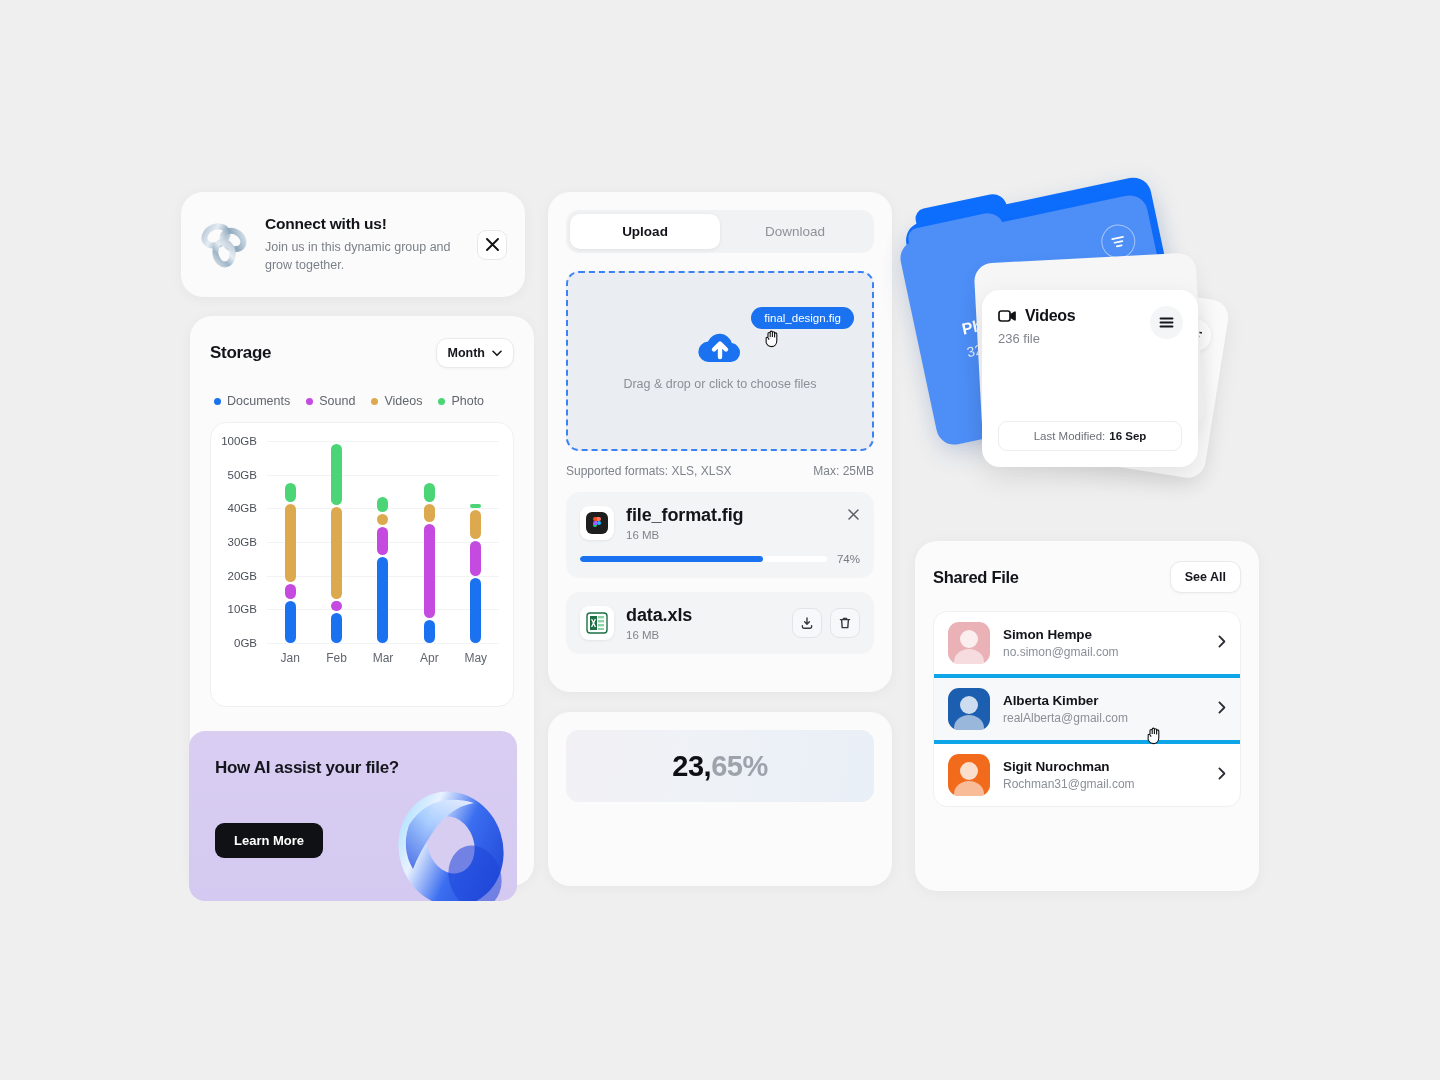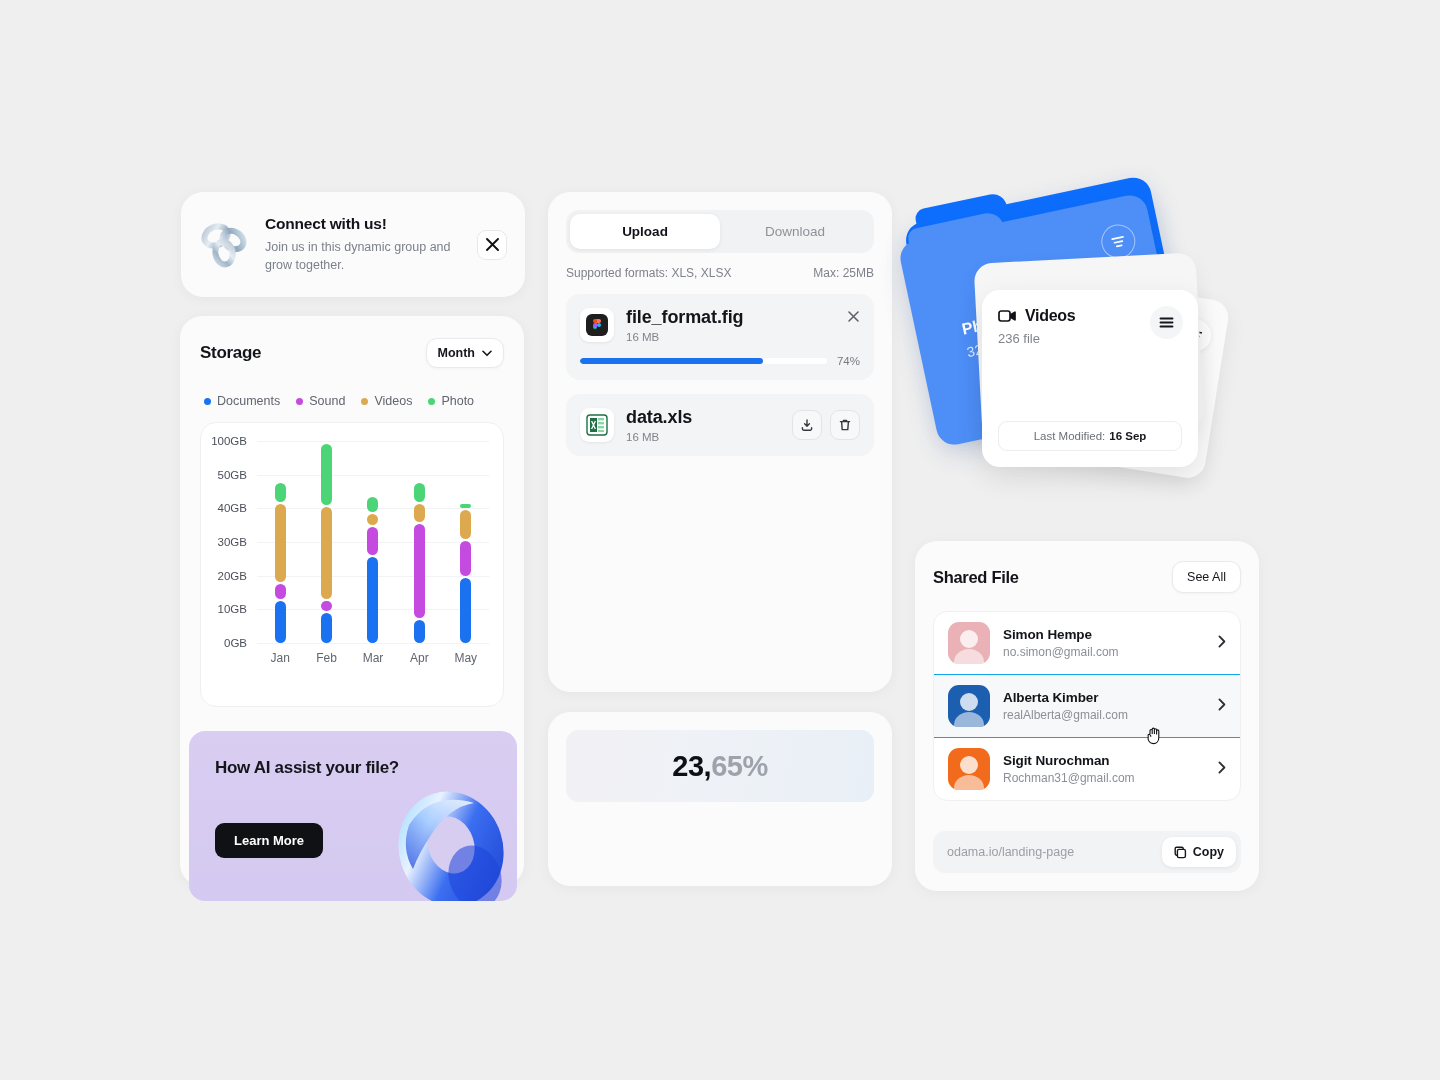--- a/index.html
+++ b/index.html
@@ -24,21 +24,21 @@
     display: flex; align-items: center; padding: 0 18px 0 16px; gap: 12px; }
   .connect-orb { width: 56px; height: 52px; flex: 0 0 56px; position: relative; }
   .connect-text { flex: 1; }
   .connect-title { font-size: 15.5px; font-weight: 700; color: #12141a; letter-spacing: -.2px; }
   .connect-sub { font-size: 12.5px; color: #7c8089; line-height: 1.45; margin-top: 5px; }
   .close-btn { width: 30px; height: 30px; border-radius: 9px; background: #fff;
     border: 1px solid #e8e8ea; display: flex; align-items: center; justify-content: center;
     cursor: pointer; flex: 0 0 30px; }
 
   
-  #storage-card { left: 180px; top: 316px; width: 344px; height: 570px; padding: 22px 20px; }
+  #storage-card { left: 190px; top: 316px; width: 344px; height: 570px; padding: 22px 20px; }
   .storage-head { display: flex; align-items: center; justify-content: space-between; }
   .storage-title { font-size: 17px; font-weight: 700; color: #12141a; letter-spacing: -.3px; }
   .month-btn { background: #fff; border: 1px solid #eaeaec; border-radius: 11px;
     padding: 7px 11px; display: flex; align-items: center; gap: 7px; cursor: pointer;
     font-size: 12.5px; font-weight: 700; color: #15171d; box-shadow:0 1px 3px rgba(0,0,0,.04); }
 
   .legend { display: flex; gap: 16px; margin-top: 26px; padding-left: 4px; }
   .legend-item { display: flex; align-items: center; gap: 6px; font-size: 12.5px; color: #61656e; }
   .legend-dot { width: 7px; height: 7px; border-radius: 50%; }
 
@@ -166,25 +166,25 @@
   .vc-pill { position: absolute; left: 16px; right: 16px; bottom: 16px; height: 30px;
     border: 1px solid #ededee; border-radius: 9px; display: flex;
     align-items: center; justify-content: center; font-size: 11.5px; color: #6c7078; }
   .vc-pill b { color: #16181e; margin-left: 4px; }
 
   
   #shared-card { left: 915px; top: 541px; width: 344px; height: 350px; padding: 20px 18px; }
   .shared-head { display: flex; align-items: center; justify-content: space-between; }
   .shared-title { font-size: 16.5px; font-weight: 700; color: #12141a; letter-spacing: -.3px; text-align: right; }
   .see-all { background: #fff; border: 1px solid #eaeaec; border-radius: 11px;
-    padding: 8px 14px; font-size: 12.5px; font-weight: 400; color: #15171d; cursor: pointer;
+    padding: 8px 14px; font-size: 12.5px; font-weight: 700; color: #15171d; cursor: pointer;
     box-shadow: 0 1px 3px rgba(0,0,0,.04); }
   .people { margin-top: 18px; background: #fff; border: 1px solid #eff0f1; border-radius: 14px; }
   .person { display: flex; align-items: center; gap: 13px; padding: 10px 14px;
-    border-bottom: 1px solid #0ea5e9; cursor: pointer; position: relative; }
+    border-bottom: 4px solid #0ea5e9; cursor: pointer; position: relative; }
   .person:last-child { border-bottom: none; }
   .person.hl { background: #f7f8f9; }
   .avatar { width: 42px; height: 42px; border-radius: 11px; flex: 0 0 42px; overflow: hidden;
     position: relative; }
   .p-name { font-size: 13.5px; font-weight: 700; color: #13151b; letter-spacing: -.1px; }
   .p-mail { font-size: 12px; color: #8b8f97; margin-top: 3px; }
   .p-chev { margin-left: auto; color: #2b2e35; font-size: 13px; }
   .link-row { position: absolute; left: 18px; right: 18px; bottom: 18px; height: 42px;
     background: #f2f3f5; border-radius: 12px; display: flex; align-items: center;
     padding: 0 5px 0 14px; }
@@ -356,20 +356,33 @@
       </svg>
     </div>
   </div>
 
   <div class="card" id="upload-card">
     <div class="tabs" id="tabs">
         <div class="tab active">Upload</div>
         <div class="tab">Download</div>
       </div>
 
+    <div class="dropzone">
+      <div class="chip">
+        <span>final_design.fig</span>
+        <svg class="cursor-hand" viewBox="0 0 17 19">
+          <path d="M3 8V4.6a1.1 1.1 0 012.2 0V8m0-.4V3.2a1.1 1.1 0 012.2 0V8m0-.6V3.8a1.1 1.1 0 012.2 0V8.4m0-.6V5a1.1 1.1 0 012.2 0v6.4c0 3.6-2.2 6.2-5.3 6.2-3 0-4.4-1.6-5.4-4.2L1.2 10c-.4-1 .3-1.9 1.3-1.6.5.2.8.5 1 1l.5 1.4" fill="#fff" stroke="#111" stroke-width="1.1" stroke-linejoin="round"></path>
+        </svg>
+      </div>
+      <svg width="46" height="36" viewBox="0 0 46 36">
+        <path d="M12 33h22a9.5 9.5 0 00.8-18.9A12.6 12.6 0 0011 12.6 9.6 9.6 0 0012 33z" fill="#1a72f0"></path>
+        <path d="M23 28V16M23 14.5l-6 6M23 14.5l6 6" stroke="#fff" stroke-width="4.4" stroke-linecap="round" stroke-linejoin="round" fill="none"></path>
+      </svg>
+      <div class="dz-text">Drag &amp; drop or click to choose files</div>
+    </div>
 
     <div class="dz-meta">
       <span>Supported formats: XLS, XLSX</span>
       <span>Max: 25MB</span>
     </div>
 
     <div class="file-row">
       <div class="file-main">
         <div class="file-icon">
           <svg width="22" height="22" viewBox="0 0 22 22">
@@ -532,25 +545,15 @@
           <div class="p-chev"><svg width="8" height="13" viewBox="0 0 8 13" fill="none" stroke="#2b2e35" stroke-width="1.8" stroke-linecap="round" stroke-linejoin="round">
               <path d="M1.4 1.4L6.4 6.5L1.4 11.6"></path>
             </svg></div>
         </div>
       </div>
 
     <svg class="cursor-shared" viewBox="0 0 17 19">
       <path d="M3 8V4.6a1.1 1.1 0 012.2 0V8m0-.4V3.2a1.1 1.1 0 012.2 0V8m0-.6V3.8a1.1 1.1 0 012.2 0V8.4m0-.6V5a1.1 1.1 0 012.2 0v6.4c0 3.6-2.2 6.2-5.3 6.2-3 0-4.4-1.6-5.4-4.2L1.2 10c-.4-1 .3-1.9 1.3-1.6.5.2.8.5 1 1l.5 1.4" fill="#fff" stroke="#111" stroke-width="1.1" stroke-linejoin="round"></path>
     </svg>
 
-    <div class="link-row">
-      <div class="link-text">odama.io/landing-page</div>
-      <div class="copy-btn">
-        <svg width="13" height="13" viewBox="0 0 13 13" fill="none" stroke="#15171d" stroke-width="1.4" stroke-linejoin="round">
-          <rect x="3.4" y="3.4" width="8" height="8.2" rx="1.6"></rect>
-          <path d="M9.2 3.2V2.6a1.4 1.4 0 00-1.4-1.4H2.6a1.4 1.4 0 00-1.4 1.4v5.2a1.4 1.4 0 001.4 1.4h.6"></path>
-        </svg>
-        <span>Copy</span>
-      </div>
-    </div>
   </div>
 
 </div>
 
 </body></html>

